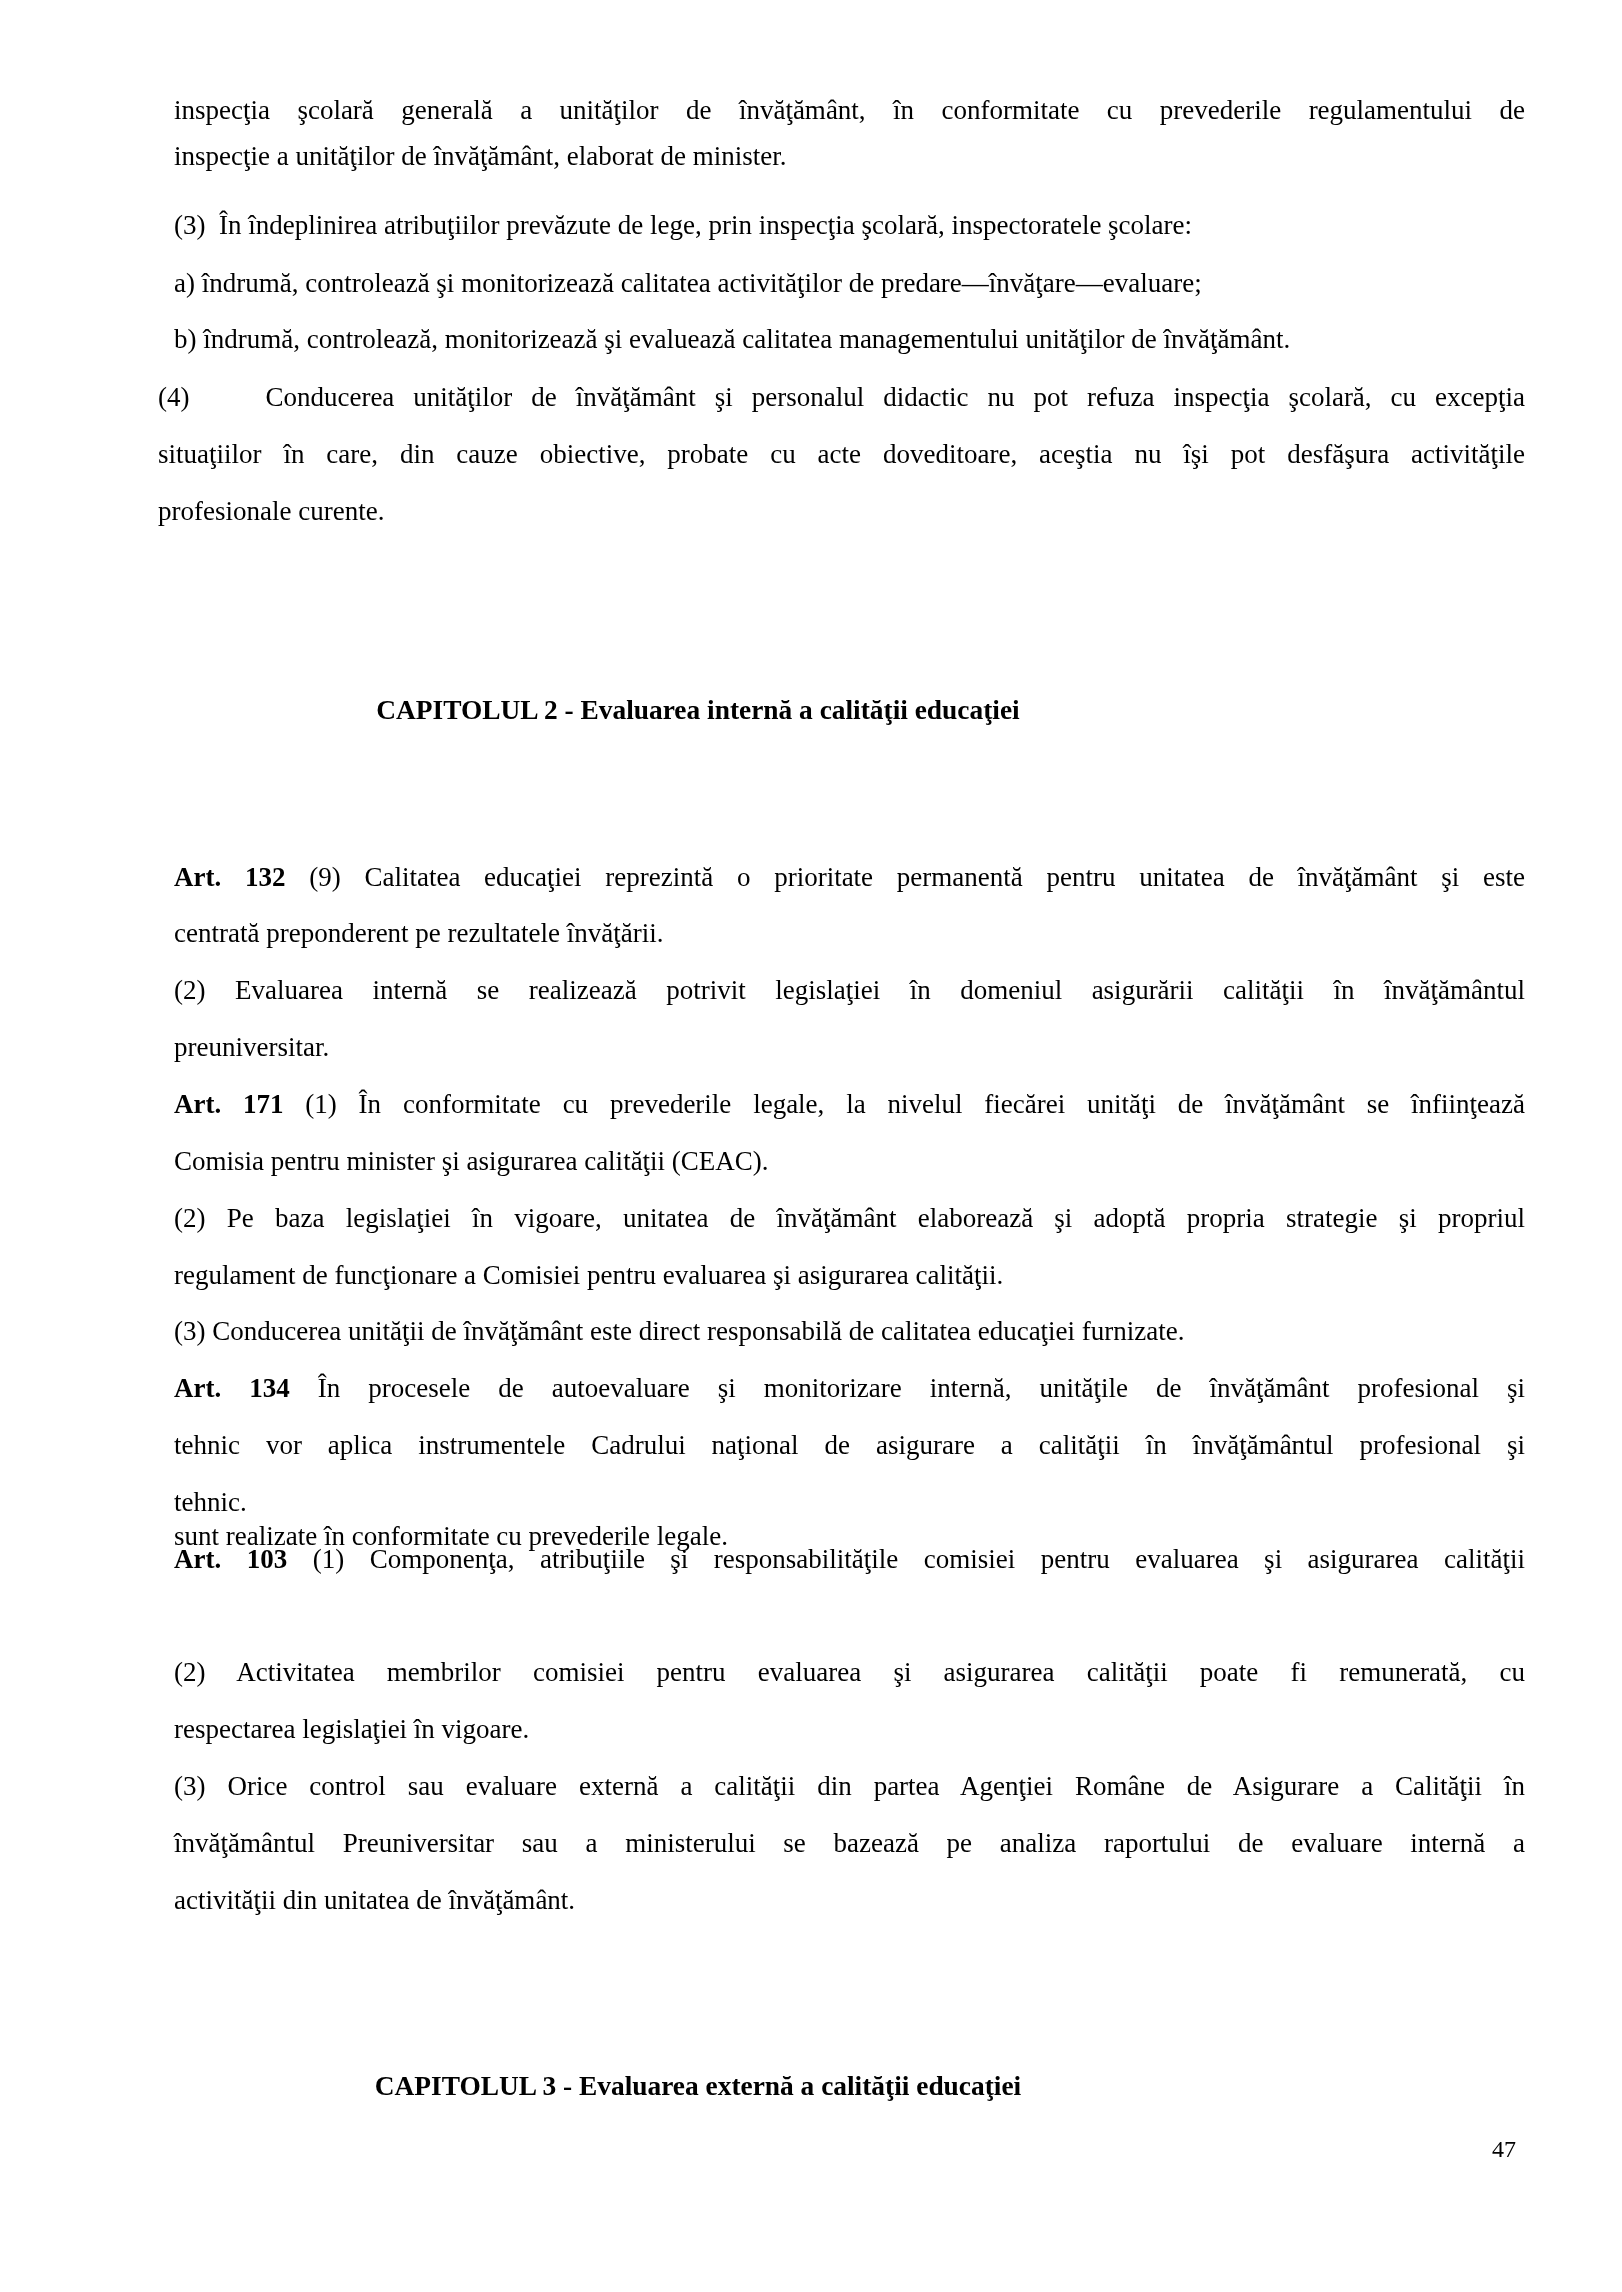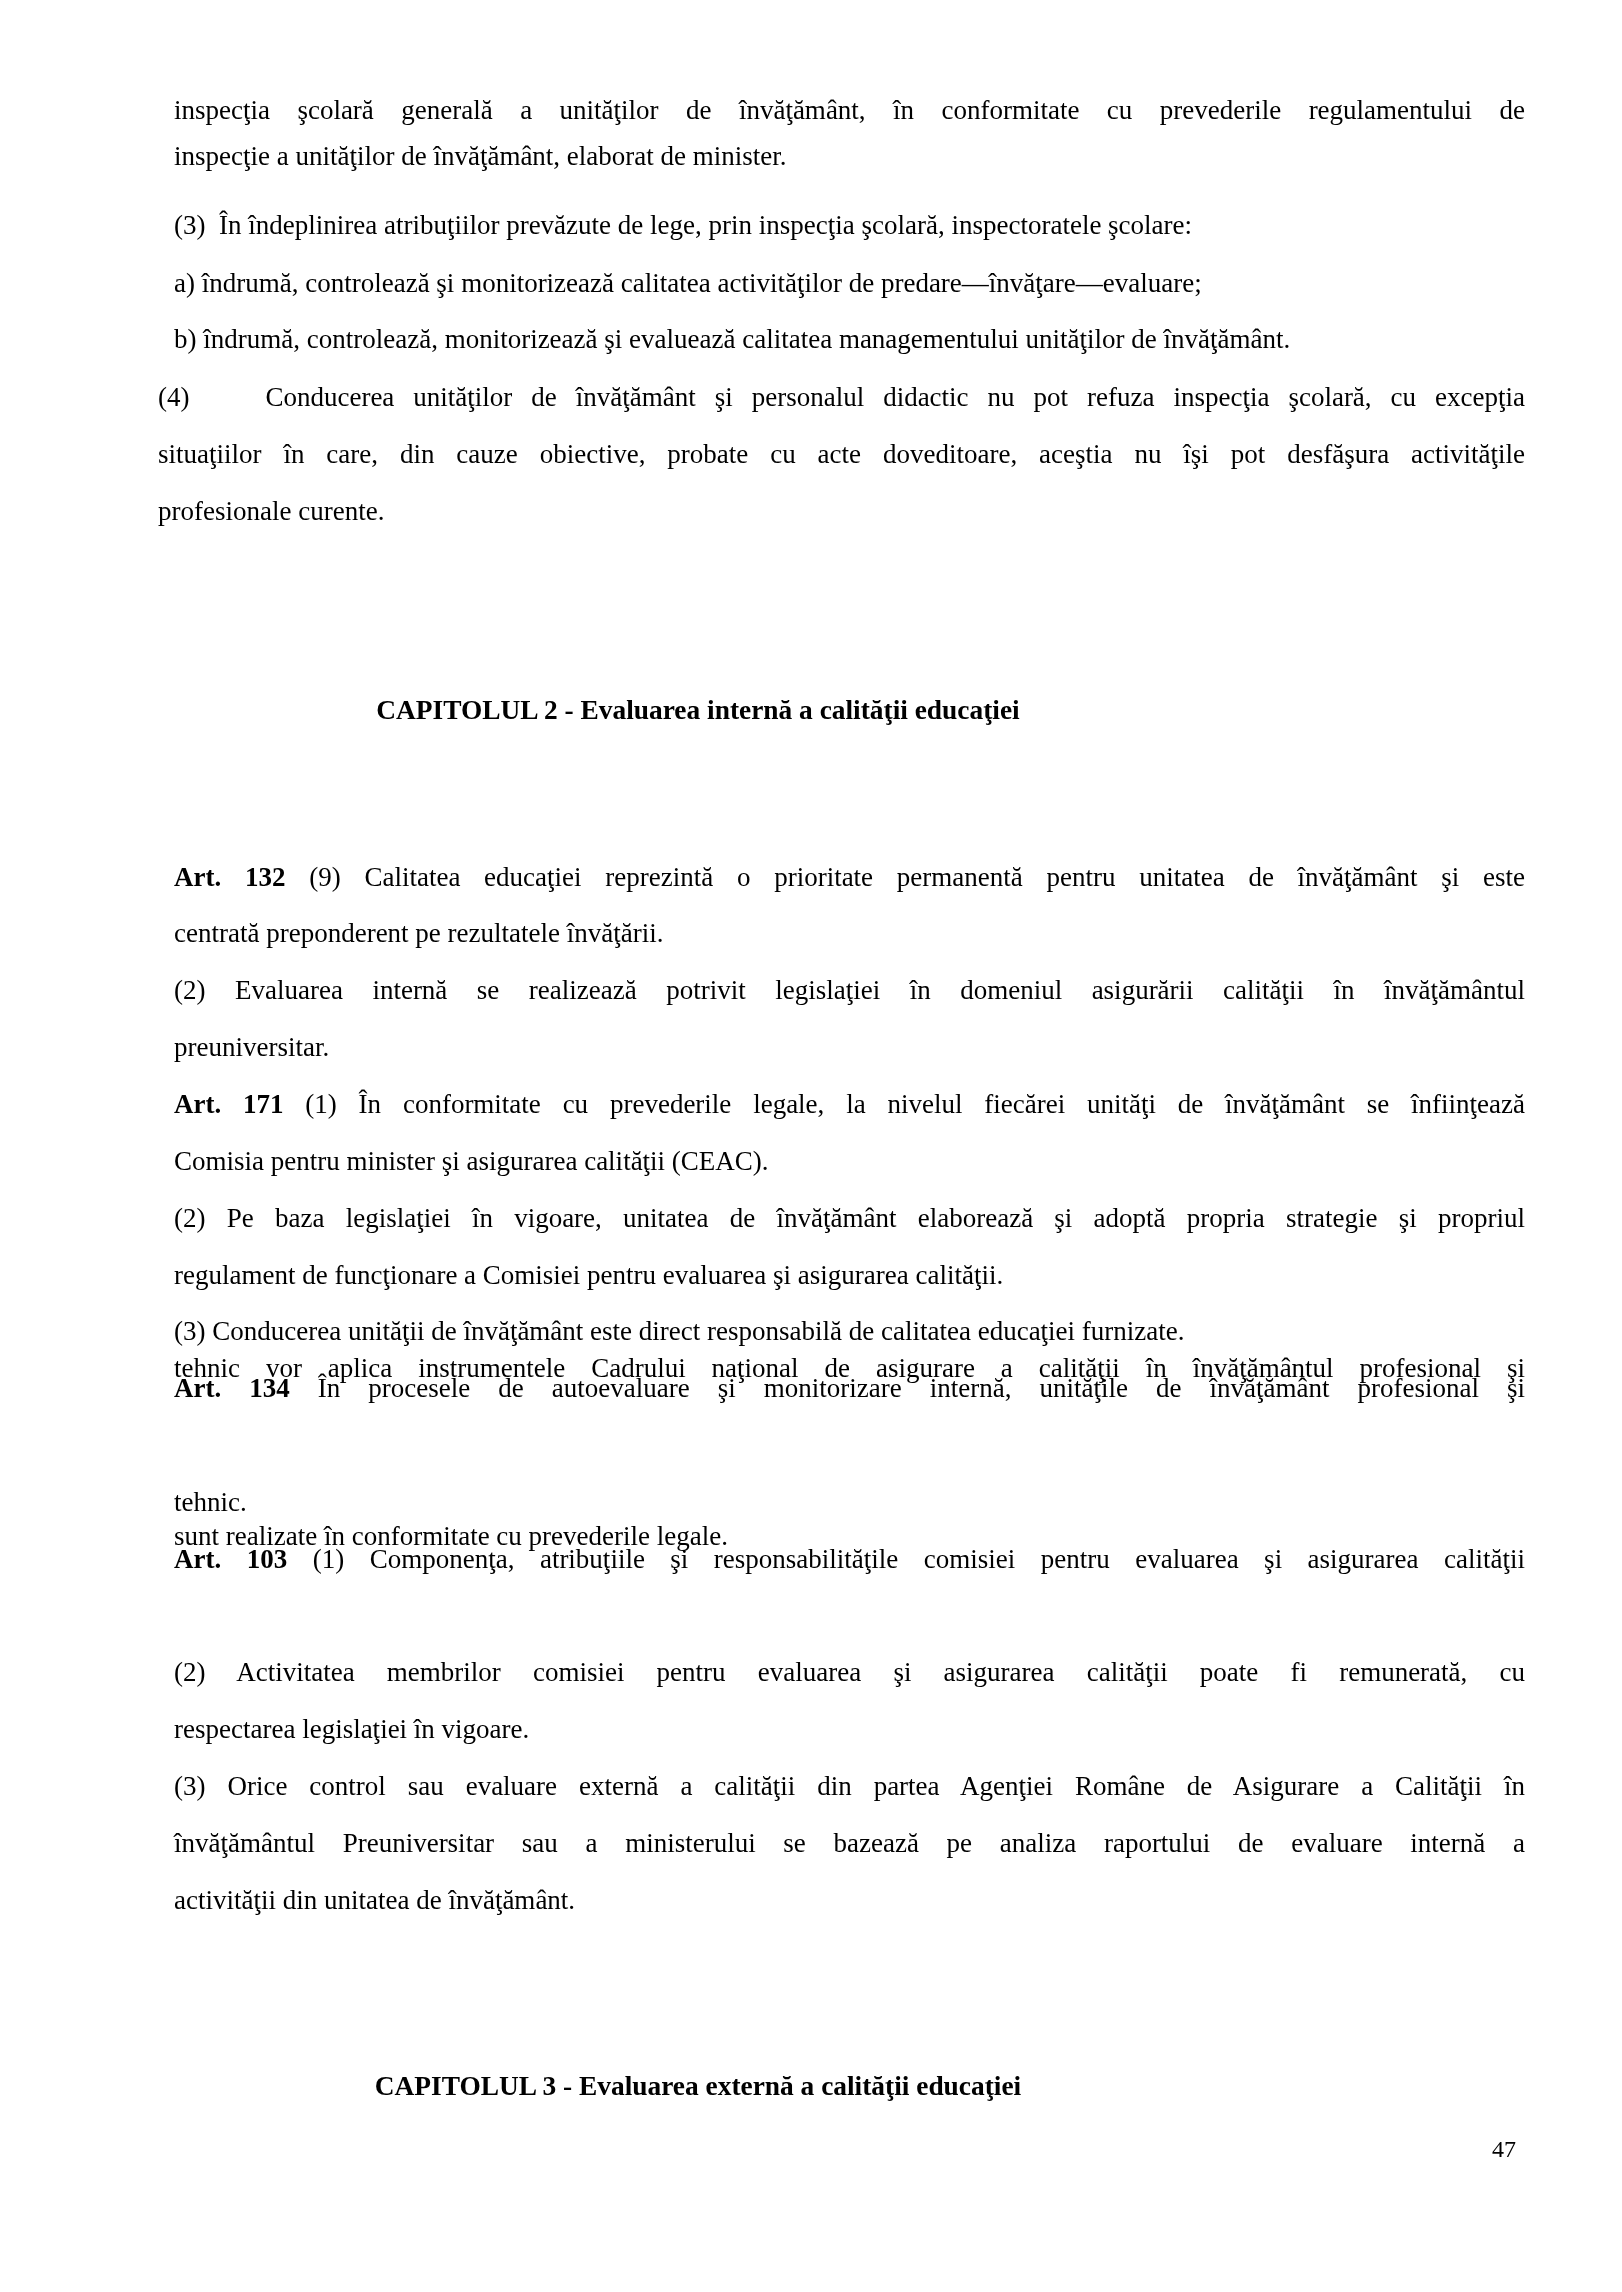--- a/index.html
+++ b/index.html
@@ -31,21 +31,21 @@
 <div class="line just" style="top:861px"><b>Art. 132</b><span> (9) Calitatea educaţiei reprezintă o prioritate permanentă pentru unitatea de învăţământ şi este</span></div>
 <div class="line" style="top:917px">centrată preponderent pe rezultatele învăţării.</div>
 <div class="line just" style="top:974px">(2) Evaluarea internă se realizează potrivit legislaţiei în domeniul asigurării calităţii în învăţământul</div>
 <div class="line" style="top:1031px">preuniversitar.</div>
 <div class="line just" style="top:1088px"><b>Art. 171</b><span> (1) În conformitate cu prevederile legale, la nivelul fiecărei unităţi de învăţământ se înfiinţează</span></div>
 <div class="line" style="top:1145px">Comisia pentru minister şi asigurarea calităţii (CEAC).</div>
 <div class="line just" style="top:1202px">(2) Pe baza legislaţiei în vigoare, unitatea de învăţământ elaborează şi adoptă propria strategie şi propriul</div>
 <div class="line" style="top:1259px">regulament de funcţionare a Comisiei pentru evaluarea şi asigurarea calităţii.</div>
 <div class="line" style="top:1315px">(3) Conducerea unităţii de învăţământ este direct responsabilă de calitatea educaţiei furnizate.</div>
 <div class="line just" style="top:1372px"><b>Art. 134</b><span> În procesele de autoevaluare şi monitorizare internă, unităţile de învăţământ profesional şi</span></div>
-<div class="line just" style="top:1352px">tehnic vor aplica instrumentele Cadrului naţional de asigurare a calităţii în învăţământul profesional şi</div>
+<div class="line just" style="top:1429px">tehnic vor aplica instrumentele Cadrului naţional de asigurare a calităţii în învăţământul profesional şi</div>
 <div class="line" style="top:1486px">tehnic.</div>
 <div class="line just" style="top:1543px"><b>Art. 103</b><span> (1) Componenţa, atribuţiile şi responsabilităţile comisiei pentru evaluarea şi asigurarea calităţii</span></div>
 <div class="line" style="top:1520px">sunt realizate în conformitate cu prevederile legale.</div>
 <div class="line just" style="top:1656px">(2) Activitatea membrilor comisiei pentru evaluarea şi asigurarea calităţii poate fi remunerată, cu</div>
 <div class="line" style="top:1713px">respectarea legislaţiei în vigoare.</div>
 <div class="line just" style="top:1770px">(3) Orice control sau evaluare externă a calităţii din partea Agenţiei Române de Asigurare a Calităţii în</div>
 <div class="line just" style="top:1827px">învăţământul Preuniversitar sau a ministerului se bazează pe analiza raportului de evaluare internă a</div>
 <div class="line" style="top:1884px">activităţii din unitatea de învăţământ.</div>
 
 <div class="head" style="top:2070px">CAPITOLUL 3 - Evaluarea externă a calităţii educaţiei</div>

